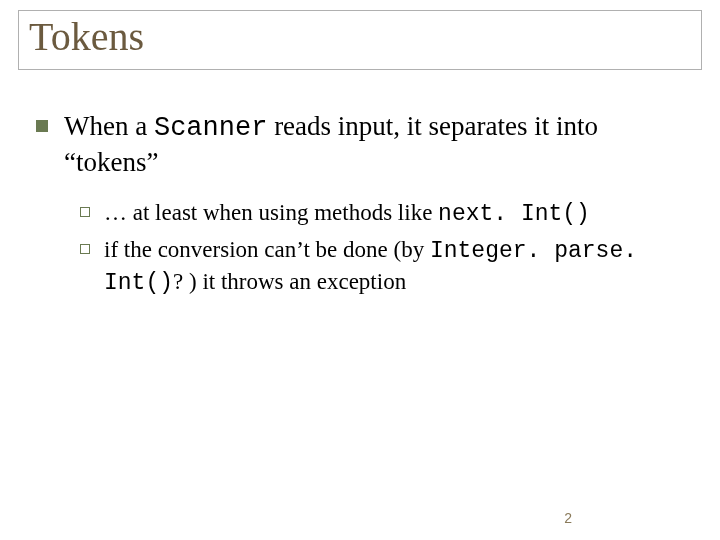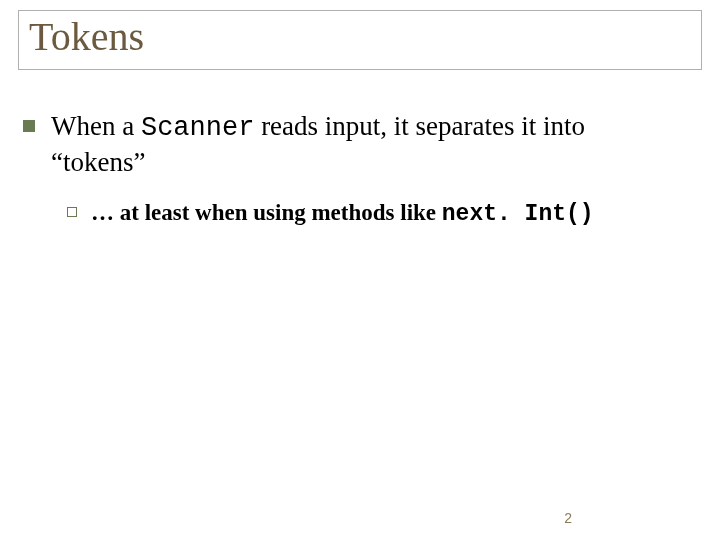--- a/index.html
+++ b/index.html
@@ -28,21 +28,21 @@
     box-sizing: border-box;
   }
   .title {
     font-size: 40px;
     color: #6b5a3f;
     font-family: "Times New Roman", Times, serif;
     line-height: 1.1;
   }
   .body {
     position: absolute;
-    left: 23px;
+    left: 36px;
     top: 110px;
     width: 640px;
   }
   .level1 {
     display: flex;
     align-items: flex-start;
     margin-bottom: 18px;
   }
   .bullet-square {
     width: 12px;
@@ -56,21 +56,20 @@
     font-size: 27px;
     line-height: 1.25;
   }
   .level2-group {
     margin-left: 44px;
   }
   .level2 {
     display: flex;
     align-items: flex-start;
     margin-bottom: 6px;
-    font-weight: bold;
   }
   .bullet-open {
     width: 10px;
     height: 10px;
     border: 1.5px solid #6a7a52;
     box-sizing: border-box;
     flex: 0 0 auto;
     margin-top: 9px;
     margin-right: 14px;
   }
@@ -111,20 +110,26 @@
     <div class="level2-group">
 
       <div class="level2">
         <div class="bullet-open"></div>
         <div class="level2-text">
           <span>… at least when using methods like </span><span class="mono">next. Int()</span><span></span>
         </div>
       </div>
 
 
+      <div class="level2">
+        <div class="bullet-open"></div>
+        <div class="level2-text">
+          <span>if the conversion can’t be done (by </span><span class="mono">Integer. parse. Int()</span><span>? ) it throws an exception</span>
+        </div>
+      </div>
 
     </div>
 
   </div>
 
   <div class="pagenum">2</div>
 
 </div>
 
 </body></html>

